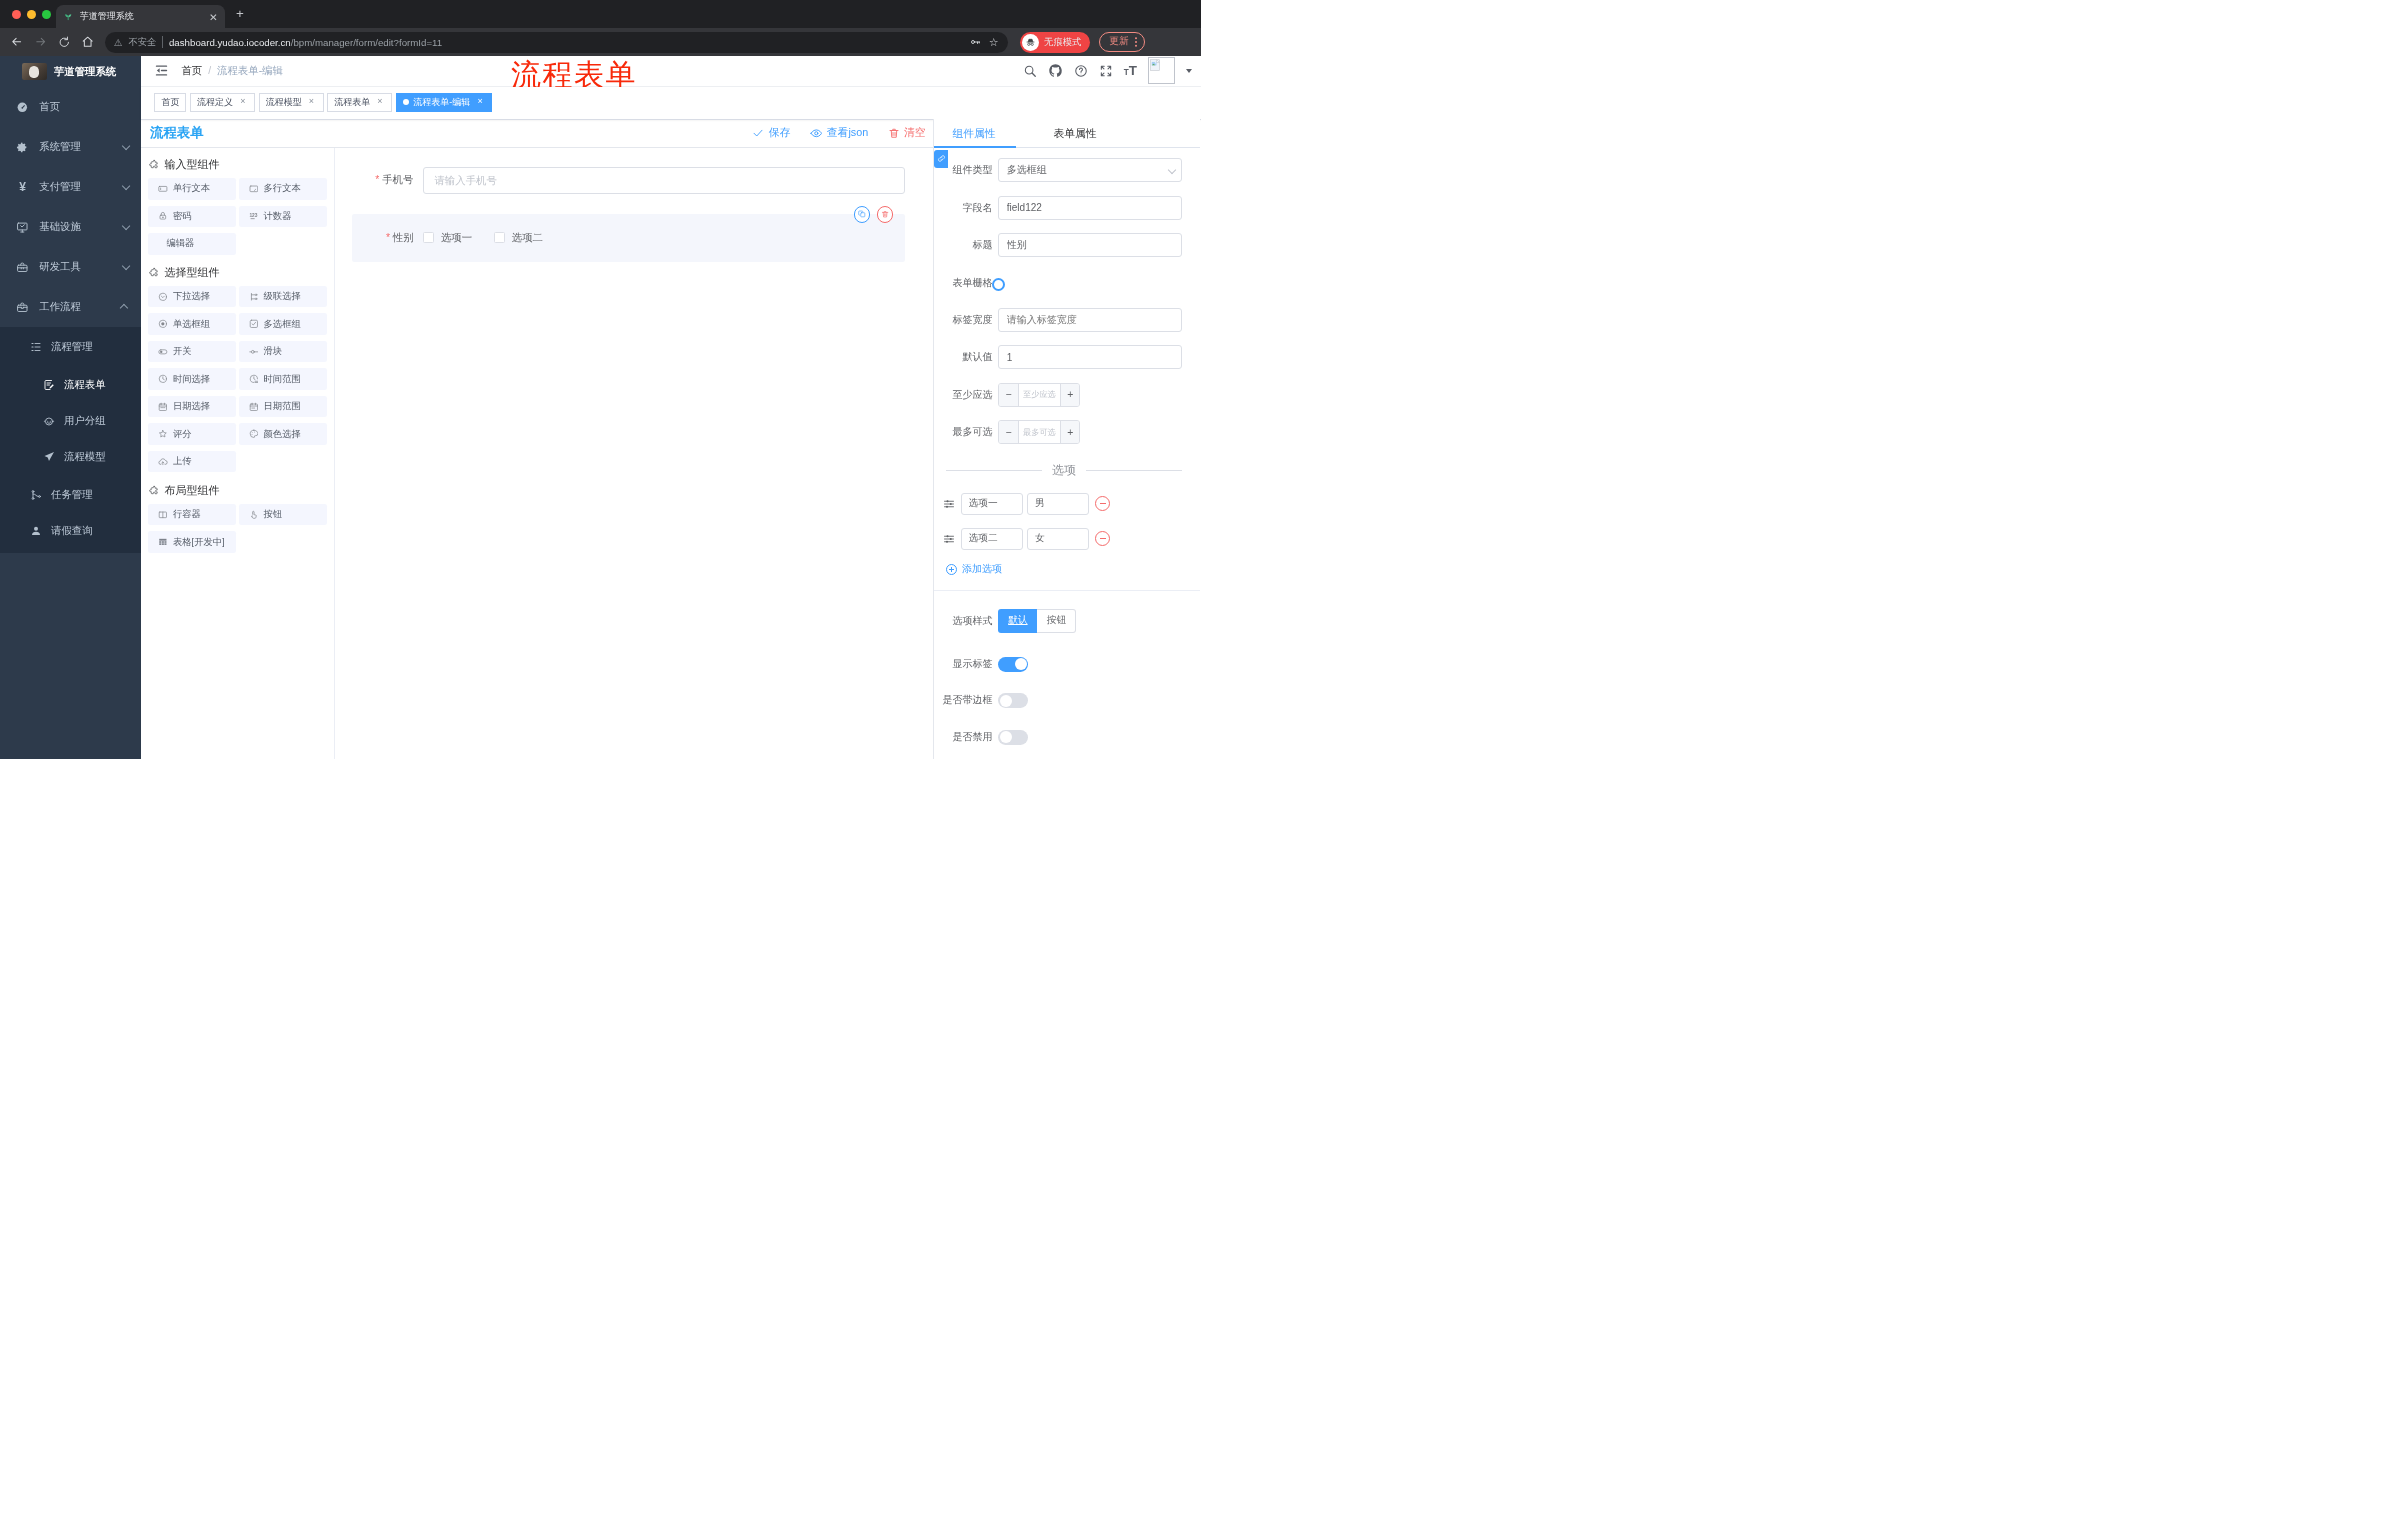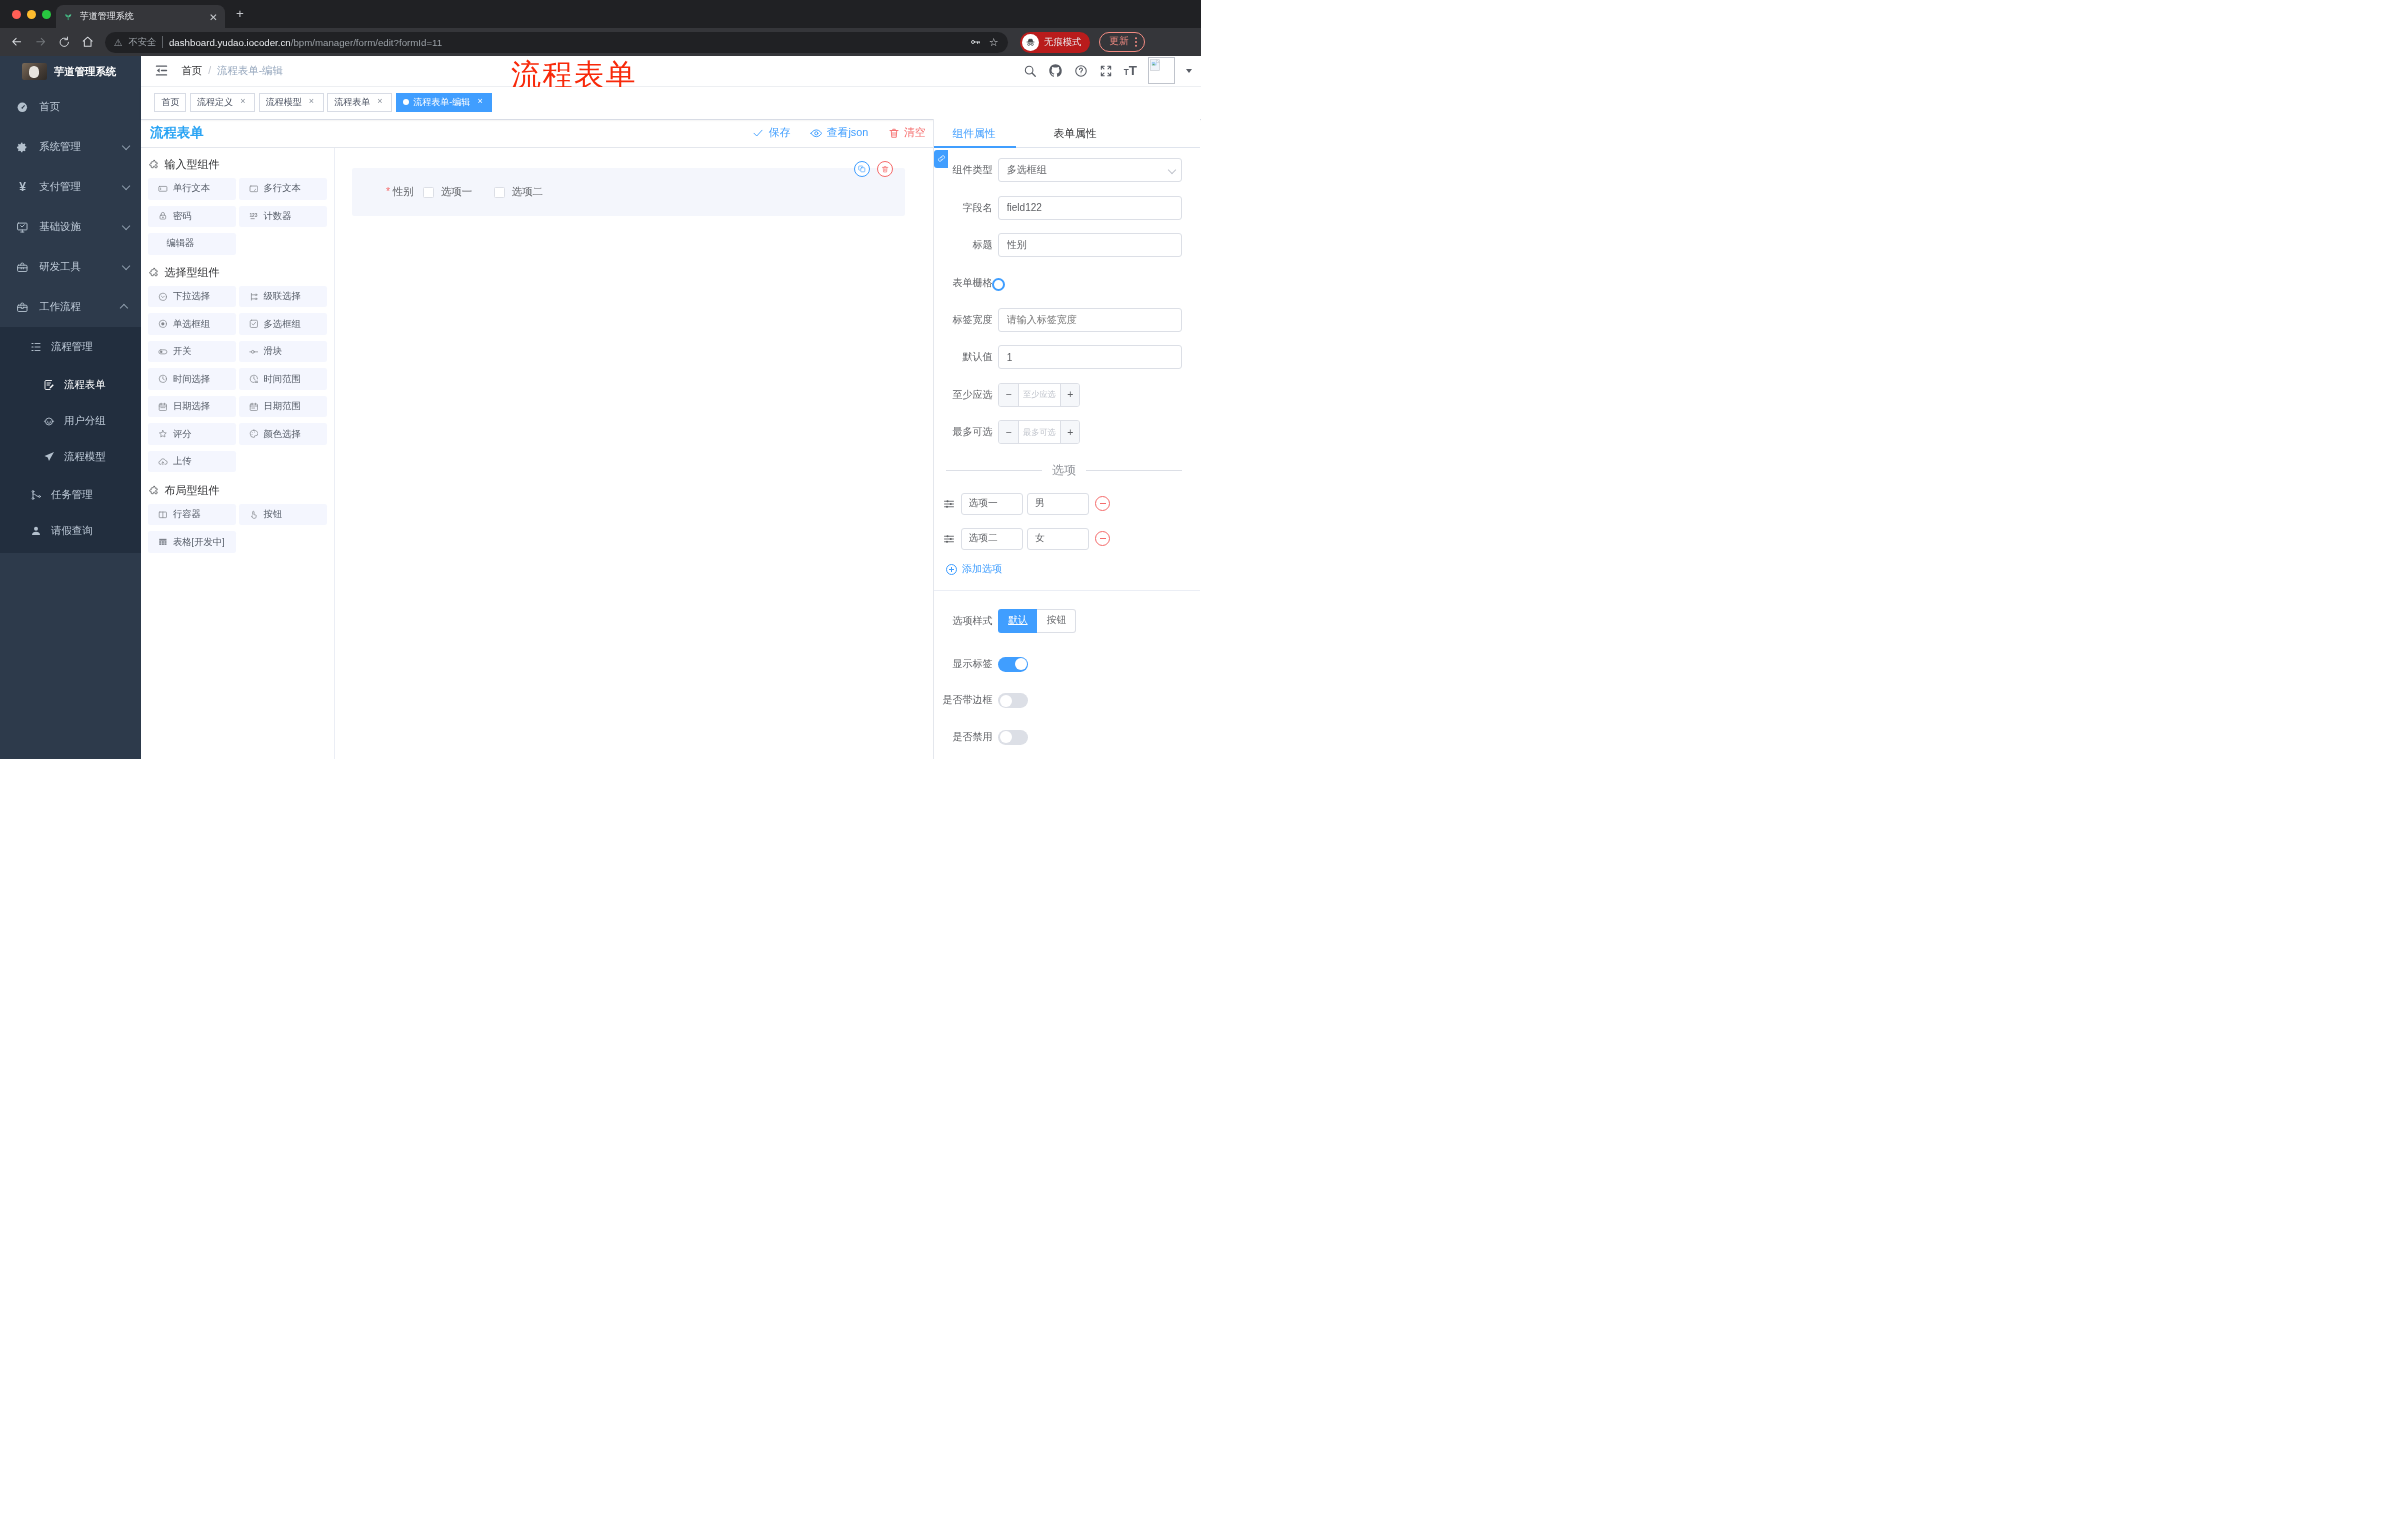--- a/index.html
+++ b/index.html
@@ -18,21 +18,21 @@
   .newtab { position:absolute; left:236px; top:7.4px; color:#c3c6ca; font-size:13.4px; line-height:13.4px; }
   #chrome-bar { position:absolute; left:0; top:28px; width:1201px; height:28px; background:#35363a; display:flex; align-items:center; }
   .nav-ic { color:#d6d9dd; margin-left:10.4px; }
   .nav-ic.dim { color:#717579; }
   .urlbox { margin-left:10.4px; width:903px; height:21px; background:#202124; border-radius:10.4px; display:flex; align-items:center; padding:0 9px; color:#9aa0a6; font-size:9.3px; gap:6px; }
   .urlbox .warn { font-size:9.7px; }
   .urlbox .sep { width:0.7px; height:12px; background:#5f6368; }
   .urlbox .host { color:#e8eaed; font-size:9.7px; }
   .urlbox .path { color:#9aa0a6; font-size:9.7px; }
   .url-right { display:flex; align-items:center; gap:7.4px; margin-left:auto; }
-  .incog { display:flex; align-items:center; gap:5.2px; background:#b91c1c; border-radius:10.4px; height:21px; padding:1.5px 9px 1.5px 2.2px; color:#e8eaed; font-size:9.3px; margin-left:12px; }
+  .incog { display:flex; align-items:center; gap:5.2px; background:#ef4444; border-radius:10.4px; height:21px; padding:1.5px 9px 1.5px 2.2px; color:#e8eaed; font-size:9.3px; margin-left:12px; }
   .incog .cir { width:17px; height:17px; background:#fff; border-radius:50%; display:flex; align-items:center; justify-content:center; color:#3c4043; }
   .updbtn { margin-left:9px; margin-right:10.4px; border:0.7px solid #f28b82; color:#f28b82; border-radius:10.4px; height:19.3px; display:flex; align-items:center; gap:6px; padding:0 7.4px 0 9px; font-size:9.7px; }
   .dots3 { display:inline-block; width:2.2px; height:2.2px; border-radius:50%; background:#f28b82; box-shadow:0 -3.7px 0 #f28b82, 0 3.7px 0 #f28b82; }
 
   
   #sidebar { position:absolute; left:0; top:56px; width:141px; bottom:0; background:#2d3a4b; color:#bfcbd9; }
   .logo-row { display:flex; align-items:center; gap:7.4px; padding:7.4px 0 7.4px 22px; }
   .logo-img { width:24.5px; height:16.3px; border-radius:2.2px; background:linear-gradient(135deg,#7a6a58 0%,#4a4038 55%,#2e2a26 100%); position:relative; overflow:hidden; }
   .logo-img:before { content:""; position:absolute; left:6.7px; top:3px; width:10.4px; height:12px; background:#e8e4de; border-radius:45% 45% 40% 40%; }
   .logo-ttl { color:#fff; font-weight:bold; font-size:10.4px; }
@@ -598,20 +598,24 @@
                 </g>
               </svg>
               <span>表格[开发中]</span>
             </div>
         </div>
 
       </div>
     </div>
 
     <div id="canvas">
+      <div class="crow">
+        <span class="clabel req">手机号</span>
+        <input class="cinput" placeholder="请输入手机号" style="">
+      </div>
       <div class="gblock">
         <span class="fabs">
           <span class="cbtn copy">
             <svg class="ico" width="8.2" height="8.2" viewBox="0 0 24 24">
                 <rect x="8" y="8" width="12" height="12" rx="2"></rect>
                 <path d="M5 15H4a2 2 0 0 1-2-2V5a2 2 0 0 1 2-2h8a2 2 0 0 1 2 2v1"></path>
               </svg>
           </span>
           <span class="cbtn del">
             <svg class="ico" width="8.2" height="8.2" viewBox="0 0 24 24">

